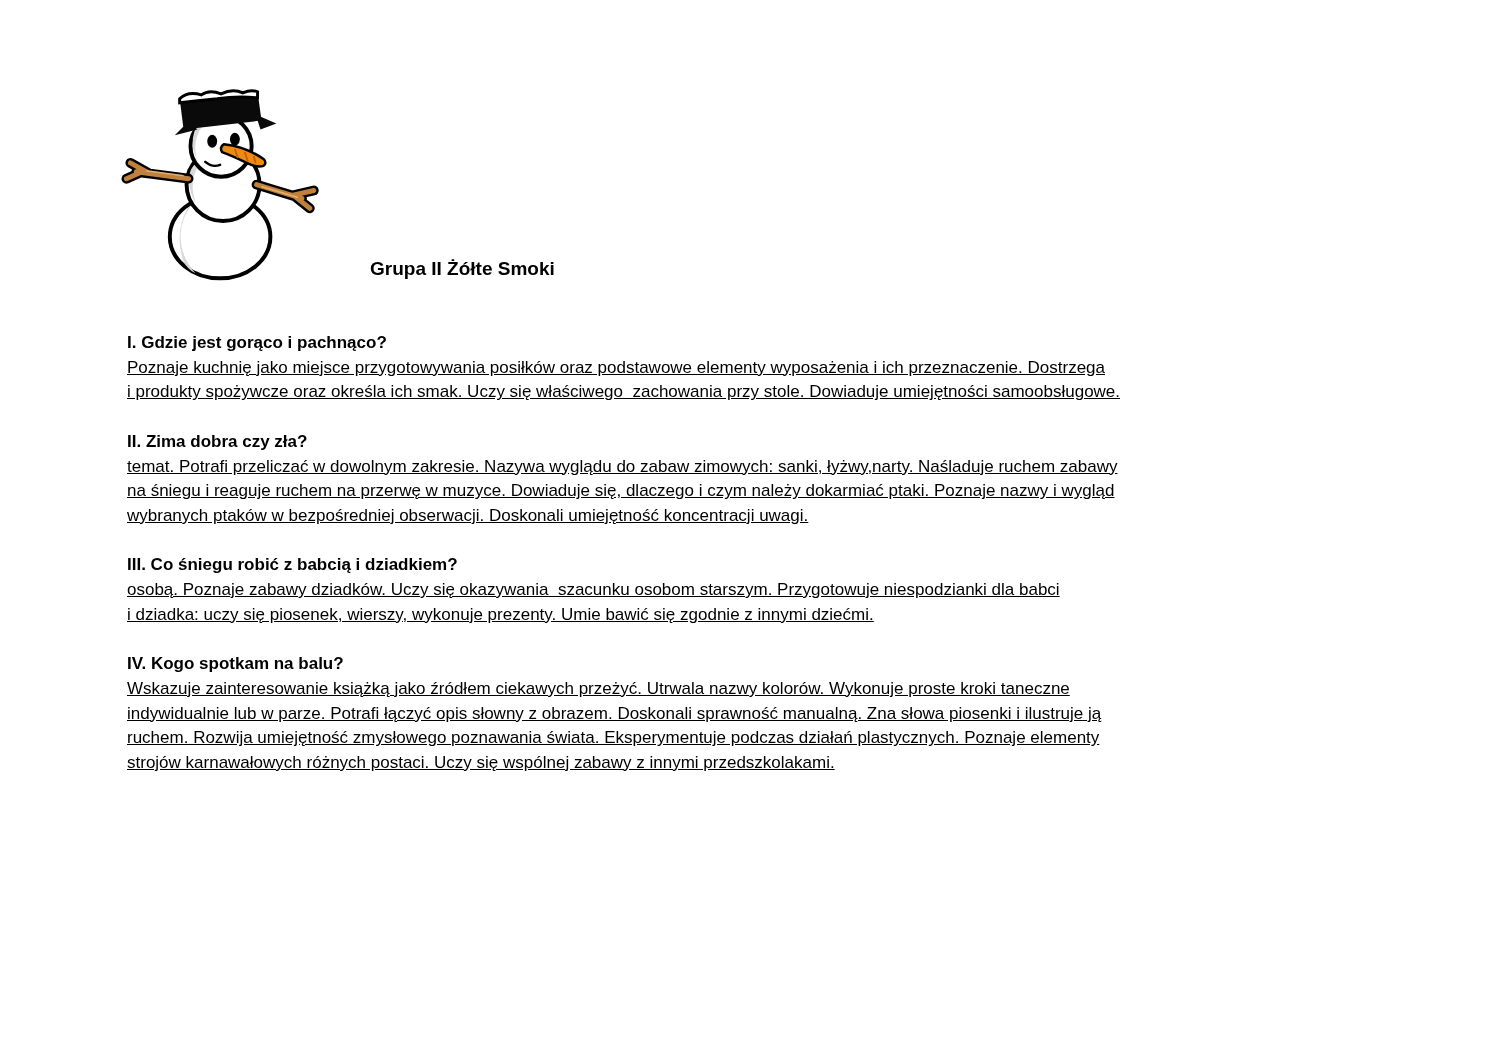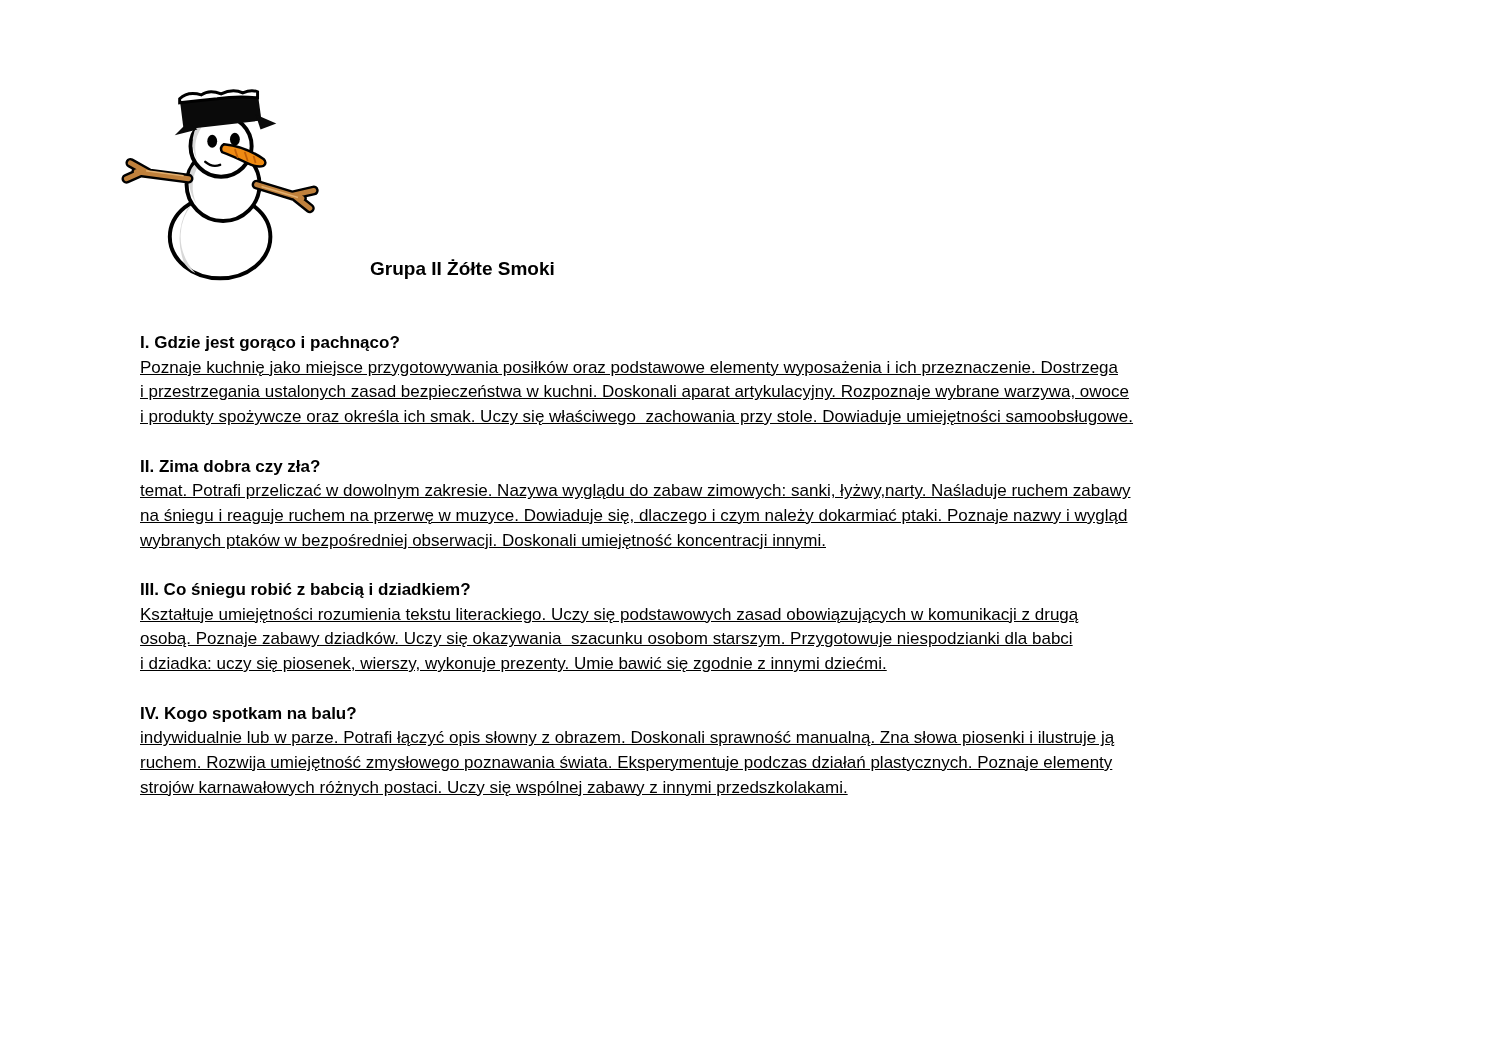--- a/index.html
+++ b/index.html
@@ -28,21 +28,21 @@
     position: absolute;
     left: 370px;
     top: 258px;
     font-size: 19px;
     font-weight: bold;
     letter-spacing: 0px;
     white-space: pre;
   }
   .text-block {
     position: absolute;
-    left: 140px;
+    left: 127px;
     top: 331px;
     width: 1340px;
     font-size: 17px;
     line-height: 24.7px;
   }
   .section { margin-bottom: 24.7px; }
   .section-heading {
     font-weight: bold;
     white-space: pre;
   }
@@ -105,39 +105,38 @@
     </svg>
   </div>
 
   <div class="doc-title">Grupa II Żółte Smoki</div>
 
   <div class="text-block">
 
     <div class="section">
       <div class="section-heading">I. Gdzie jest gorąco i pachnąco?</div>
       <div class="text-line">Poznaje kuchnię jako miejsce przygotowywania posiłków oraz podstawowe elementy wyposażenia i ich przeznaczenie. Dostrzega</div>
-      <div class="text-line">i przestrzegania ustalonych zasad bezpieczeństwa w kuchni. Doskonali aparat artykulacyjny. Rozpoznaje wybrane warzywa, owoce</div>
       <div class="text-line">i produkty spożywcze oraz określa ich smak. Uczy się właściwego  zachowania przy stole. Dowiaduje umiejętności samoobsługowe.</div>
     </div>
 
     <div class="section">
       <div class="section-heading">II. Zima dobra czy zła?</div>
       <div class="text-line">temat. Potrafi przeliczać w dowolnym zakresie. Nazywa wyglądu do zabaw zimowych: sanki, łyżwy,narty. Naśladuje ruchem zabawy</div>
       <div class="text-line">na śniegu i reaguje ruchem na przerwę w muzyce. Dowiaduje się, dlaczego i czym należy dokarmiać ptaki. Poznaje nazwy i wygląd</div>
-      <div class="text-line">wybranych ptaków w bezpośredniej obserwacji. Doskonali umiejętność koncentracji innymi.</div>
+      <div class="text-line">wybranych ptaków w bezpośredniej obserwacji. Doskonali umiejętność koncentracji uwagi.</div>
     </div>
 
     <div class="section">
       <div class="section-heading">III. Co śniegu robić z babcią i dziadkiem?</div>
-      <div class="text-line">Kształtuje umiejętności rozumienia tekstu literackiego. Uczy się podstawowych zasad obowiązujących w komunikacji z drugą</div>
       <div class="text-line">osobą. Poznaje zabawy dziadków. Uczy się okazywania  szacunku osobom starszym. Przygotowuje niespodzianki dla babci</div>
       <div class="text-line">i dziadka: uczy się piosenek, wierszy, wykonuje prezenty. Umie bawić się zgodnie z innymi dziećmi.</div>
     </div>
 
     <div class="section">
       <div class="section-heading">IV. Kogo spotkam na balu?</div>
+      <div class="text-line">Wskazuje zainteresowanie książką jako źródłem ciekawych przeżyć. Utrwala nazwy kolorów. Wykonuje proste kroki taneczne</div>
       <div class="text-line">indywidualnie lub w parze. Potrafi łączyć opis słowny z obrazem. Doskonali sprawność manualną. Zna słowa piosenki i ilustruje ją</div>
       <div class="text-line">ruchem. Rozwija umiejętność zmysłowego poznawania świata. Eksperymentuje podczas działań plastycznych. Poznaje elementy</div>
       <div class="text-line">strojów karnawałowych różnych postaci. Uczy się wspólnej zabawy z innymi przedszkolakami.</div>
     </div>
 
   </div>
 </div>
 
 </body></html>

